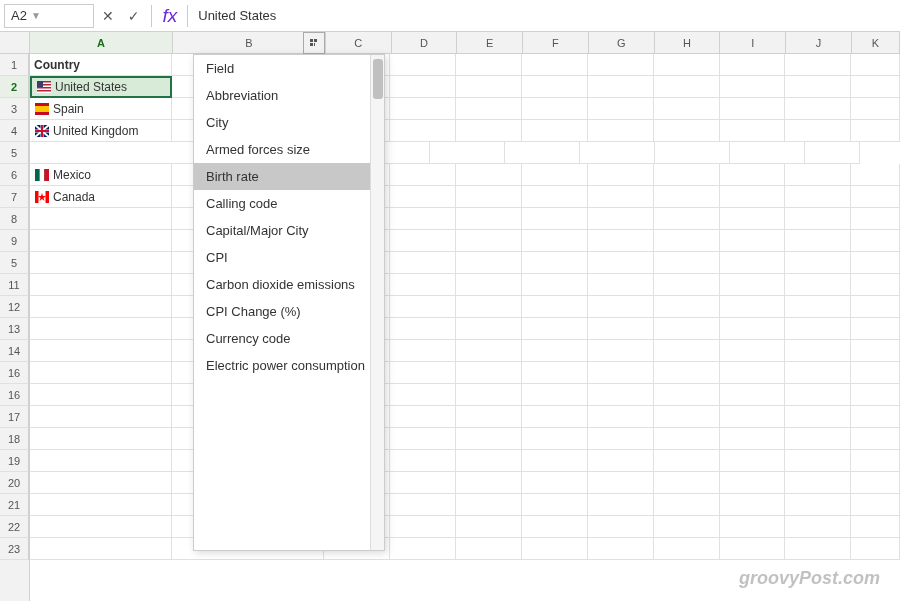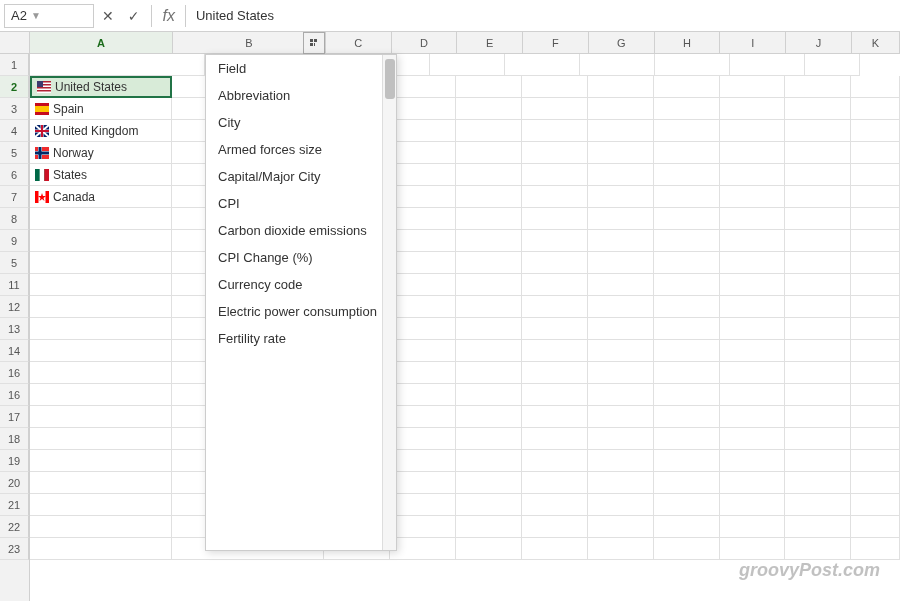--- a/index.html
+++ b/index.html
@@ -188,21 +188,21 @@
 
     .grid-cell.selected {
       background: #d8ebd8;
       border: 2px solid #217346;
     }
 
     
     .dropdown-list {
       position: absolute;
       top: 0;
-      left: 175px;
+      left: 163px;
       width: 192px;
       background: #fff;
       border: 1px solid #ccc;
       box-shadow: 2px 2px 8px rgba(0,0,0,0.15);
       z-index: 100;
       overflow: hidden;
       display: flex;
       flex-direction: column;
     }
 
@@ -239,21 +239,21 @@
       background: #c0c0c0;
       border-radius: 3px;
       margin: 2px auto;
       position: relative;
       top: 2px;
     }
 
     
     .watermark {
       position: fixed;
-      bottom: 20px;
+      bottom: 12px;
       right: 20px;
       font-size: 18px;
       color: rgba(100,100,100,0.4);
       font-style: italic;
       font-weight: bold;
       pointer-events: none;
     }
 
     
     .autocomplete-btn {
@@ -294,21 +294,21 @@
 <div class="formula-bar">
   <div class="cell-ref-box">
     <span>A2</span>
     <span style="margin-left:4px; color:#999; font-size:10px;">▼</span>
   </div>
   <div class="formula-icons">
     <span>✕</span>
     <span>✓</span>
   </div>
   <div class="formula-separator"></div>
-  <span style="padding: 0 6px; font-size:16px; color:#737373; font-style:italic;">fx</span>
+  <span style="padding: 0 6px; font-size:19px; color:#6d28d9; font-style:italic;">fx</span>
   <div class="formula-separator"></div>
   <input class="formula-input" type="text" value="United States" style="">
 </div>
 
 <div class="spreadsheet-container">
   <div class="grid-wrapper">
 
     <div class="row-numbers">
       <div class="row-number-header"></div>
       <div class="row-num">1</div>
@@ -358,20 +358,21 @@
         <div class="col-header col-g">G</div>
         <div class="col-header col-h">H</div>
         <div class="col-header col-i">I</div>
         <div class="col-header col-j">J</div>
         <div class="col-header col-k">K</div>
       </div>
 
       <div class="rows-area">
 
         <div class="grid-row">
+          <div class="grid-cell col-a header-cell">Country</div>
           <div class="grid-cell col-b"></div>
           <div class="grid-cell col-c"></div>
           <div class="grid-cell col-d"></div>
           <div class="grid-cell col-e"></div>
           <div class="grid-cell col-f"></div>
           <div class="grid-cell col-g"></div>
           <div class="grid-cell col-h"></div>
           <div class="grid-cell col-i"></div>
           <div class="grid-cell col-j"></div>
           <div class="grid-cell col-k"></div>
@@ -446,32 +447,20 @@
           <div class="grid-cell col-e"></div>
           <div class="grid-cell col-f"></div>
           <div class="grid-cell col-g"></div>
           <div class="grid-cell col-h"></div>
           <div class="grid-cell col-i"></div>
           <div class="grid-cell col-j"></div>
           <div class="grid-cell col-k"></div>
         </div>
 
         <div class="grid-row">
-          <div class="grid-cell col-a">
-            <span class="map-icon">
-              <svg viewBox="0 0 14 12" xmlns="http://www.w3.org/2000/svg">
-                <rect width="14" height="12" fill="#EF2B2D"></rect>
-                <rect y="4" width="14" height="4" fill="white"></rect>
-                <rect x="3" y="0" width="4" height="12" fill="white"></rect>
-                <rect y="4.5" width="14" height="3" fill="#002868"></rect>
-                <rect x="3.5" y="0" width="3" height="12" fill="#002868"></rect>
-              </svg>
-            </span>
-            <span>Norway</span>
-          </div>
           <div class="grid-cell col-b"></div>
           <div class="grid-cell col-c"></div>
           <div class="grid-cell col-d"></div>
           <div class="grid-cell col-e"></div>
           <div class="grid-cell col-f"></div>
           <div class="grid-cell col-g"></div>
           <div class="grid-cell col-h"></div>
           <div class="grid-cell col-i"></div>
           <div class="grid-cell col-j"></div>
           <div class="grid-cell col-k"></div>
@@ -479,21 +468,21 @@
 
         <div class="grid-row">
           <div class="grid-cell col-a">
             <span class="map-icon">
               <svg viewBox="0 0 14 12" xmlns="http://www.w3.org/2000/svg">
                 <rect width="14" height="12" fill="#006847"></rect>
                 <rect x="4.67" width="4.67" height="12" fill="white"></rect>
                 <rect x="9.33" width="4.67" height="12" fill="#CE1126"></rect>
               </svg>
             </span>
-            <span>States</span>
+            <span>Mexico</span>
           </div>
           <div class="grid-cell col-b"></div>
           <div class="grid-cell col-c"></div>
           <div class="grid-cell col-d"></div>
           <div class="grid-cell col-e"></div>
           <div class="grid-cell col-f"></div>
           <div class="grid-cell col-g"></div>
           <div class="grid-cell col-h"></div>
           <div class="grid-cell col-i"></div>
           <div class="grid-cell col-j"></div>
@@ -732,27 +721,28 @@
             <div class="grid-cell col-k"></div>
         </div>
       </div>
 
       <div class="dropdown-list" style="height: 497px; top: 22px;">
         <div class="dropdown-scroll-area" style="position:relative;">
           <div class="dropdown-item">Field</div>
           <div class="dropdown-item">Abbreviation</div>
           <div class="dropdown-item">City</div>
           <div class="dropdown-item">Armed forces size</div>
+          <div class="dropdown-item selected">Birth rate</div>
+          <div class="dropdown-item">Calling code</div>
           <div class="dropdown-item">Capital/Major City</div>
           <div class="dropdown-item">CPI</div>
           <div class="dropdown-item">Carbon dioxide emissions</div>
           <div class="dropdown-item">CPI Change (%)</div>
           <div class="dropdown-item">Currency code</div>
           <div class="dropdown-item">Electric power consumption</div>
-          <div class="dropdown-item">Fertility rate</div>
         </div>
 
         <div class="scrollbar-track">
           <div class="scrollbar-thumb"></div>
         </div>
       </div>
     </div>
   </div>
 </div>
 

